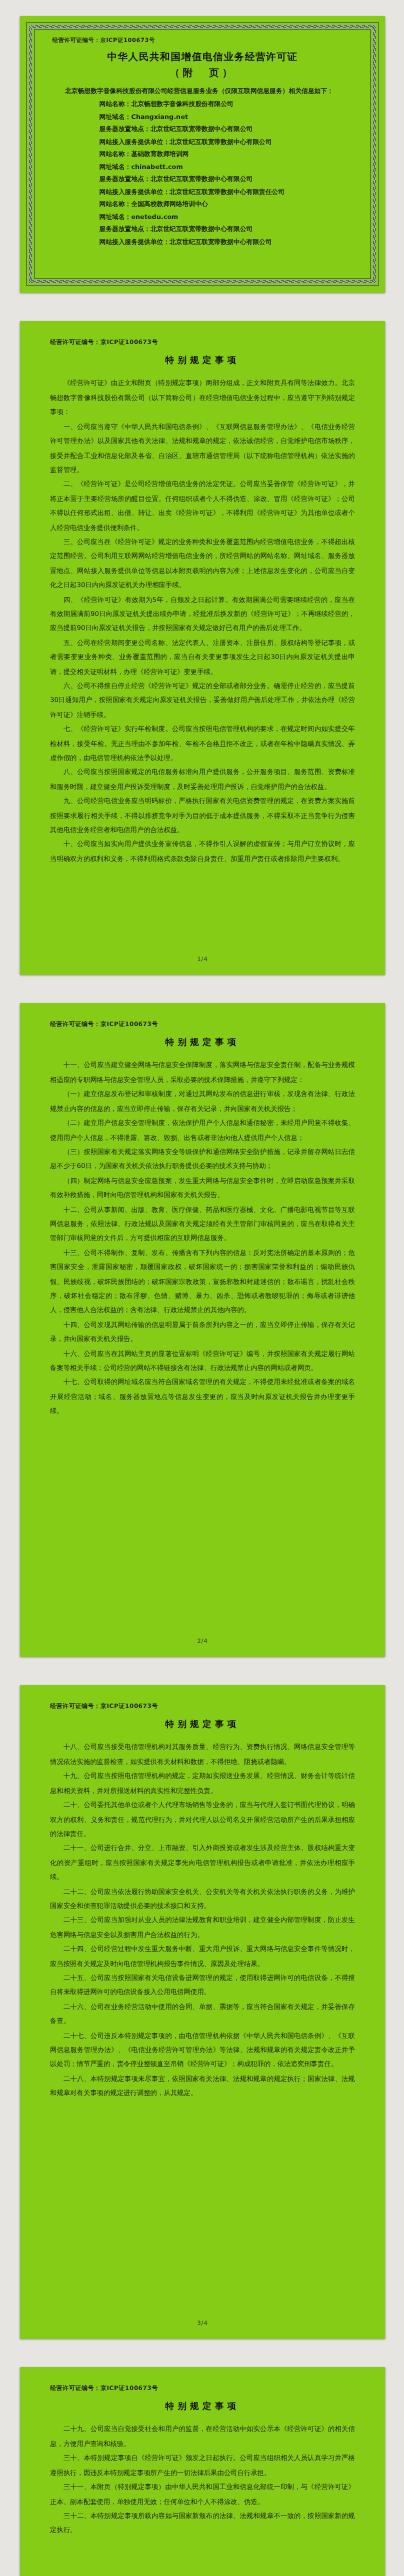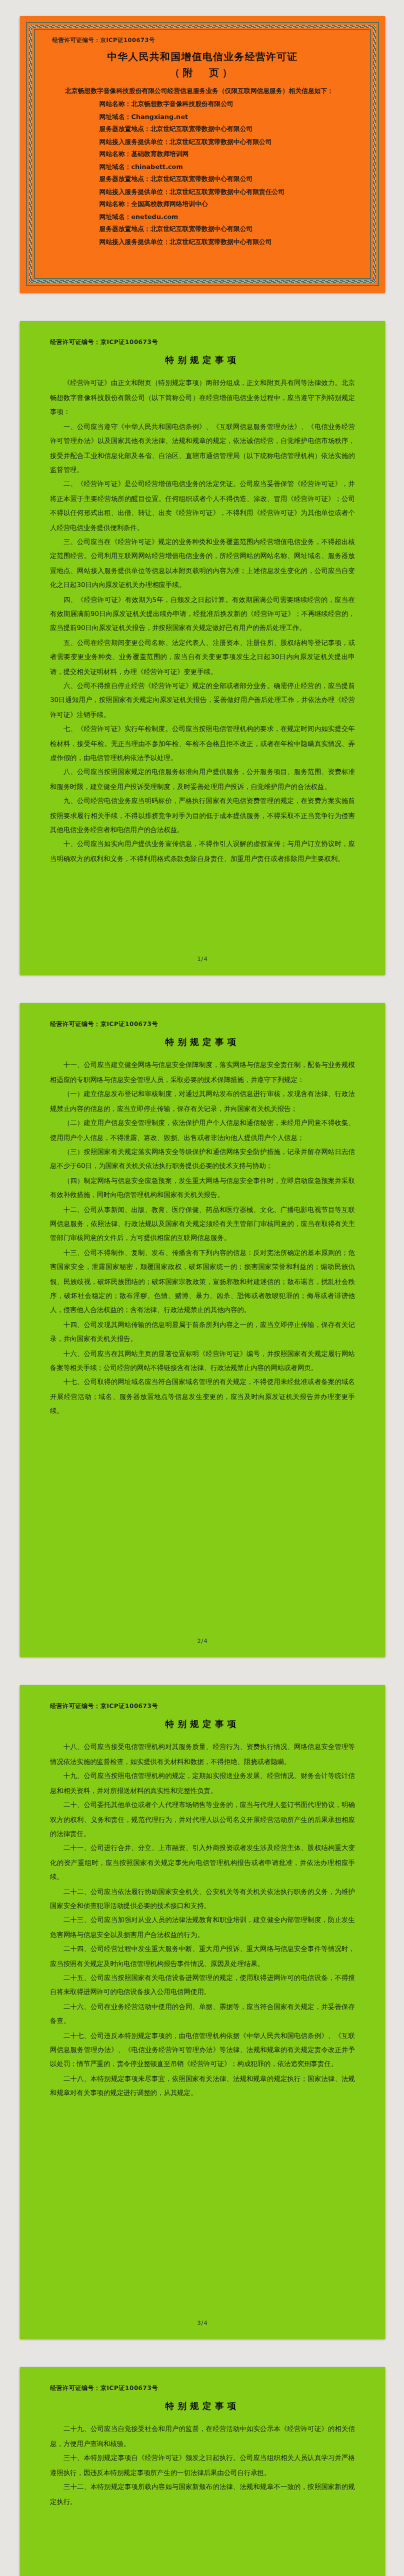--- a/index.html
+++ b/index.html
@@ -13,21 +13,21 @@
   .page {
     width:365px;
     margin:0 auto 28px auto;
     background:#84cc16;
     box-shadow:0 0.5px 2.1px rgba(0,0,0,.45), 0 0 0.5px rgba(0,0,0,.4);
     position:relative;
     box-sizing:border-box;
     overflow:hidden;
   }
   
-  .cert { height:277px; background:#f97316; }
+  .cert { height:277px; background:#84cc16; }
   .frame { position:absolute; inset:6.2px; border:0.5px solid #5c6c60; padding:2.1px; box-sizing:border-box; }
   .frame-band {
     height:100%; box-sizing:border-box; padding:1.5px;
     border:3.6px solid #5c6c60;
     border-image:repeating-linear-gradient(45deg,#5c6c60 0 2.1px,#9fae a2 2.1px 4.1px) 7;
     border-image:repeating-linear-gradient(45deg,#5c6c60 0 2.1px,#9faea2 2.1px 4.1px) 7;
   }
   .frame-inner { height:100%; box-sizing:border-box; border:0.5px solid #5c6c60; padding:7.2px 17.5px 5.2px 17.5px; }
   .cert-no { font-size:5.7px; font-weight:700; letter-spacing:0.3px; color:#222; }
   .cert-title {
@@ -153,19 +153,20 @@
   </section>
 
   <section class="page prov prov-last">
     <div class="prov-head">
       <span>经营许可证编号：</span><span>京ICP证100673号</span>
     </div>
     <h2 class="prov-title">特别规定事项</h2>
     <div class="prov-body">
         <p>二十九、公司应当自觉接受社会和用户的监督，在经营活动中如实公示本《经营许可证》的相关信息，方便用户查询和核验。</p>
         <p>三十、本特别规定事项自《经营许可证》颁发之日起执行。公司应当组织相关人员认真学习并严格遵照执行，因违反本特别规定事项所产生的一切法律后果由公司自行承担。</p>
+        <p>三十一、本附页（特别规定事项）由中华人民共和国工业和信息化部统一印制，与《经营许可证》正本、副本配套使用，单独使用无效；任何单位和个人不得涂改、伪造。</p>
         <p>三十二、本特别规定事项所载内容如与国家新颁布的法律、法规和规章不一致的，按照国家新的规定执行。</p>
       </div>
 
   </section>
 
 </div>
 
 
 </body></html>

